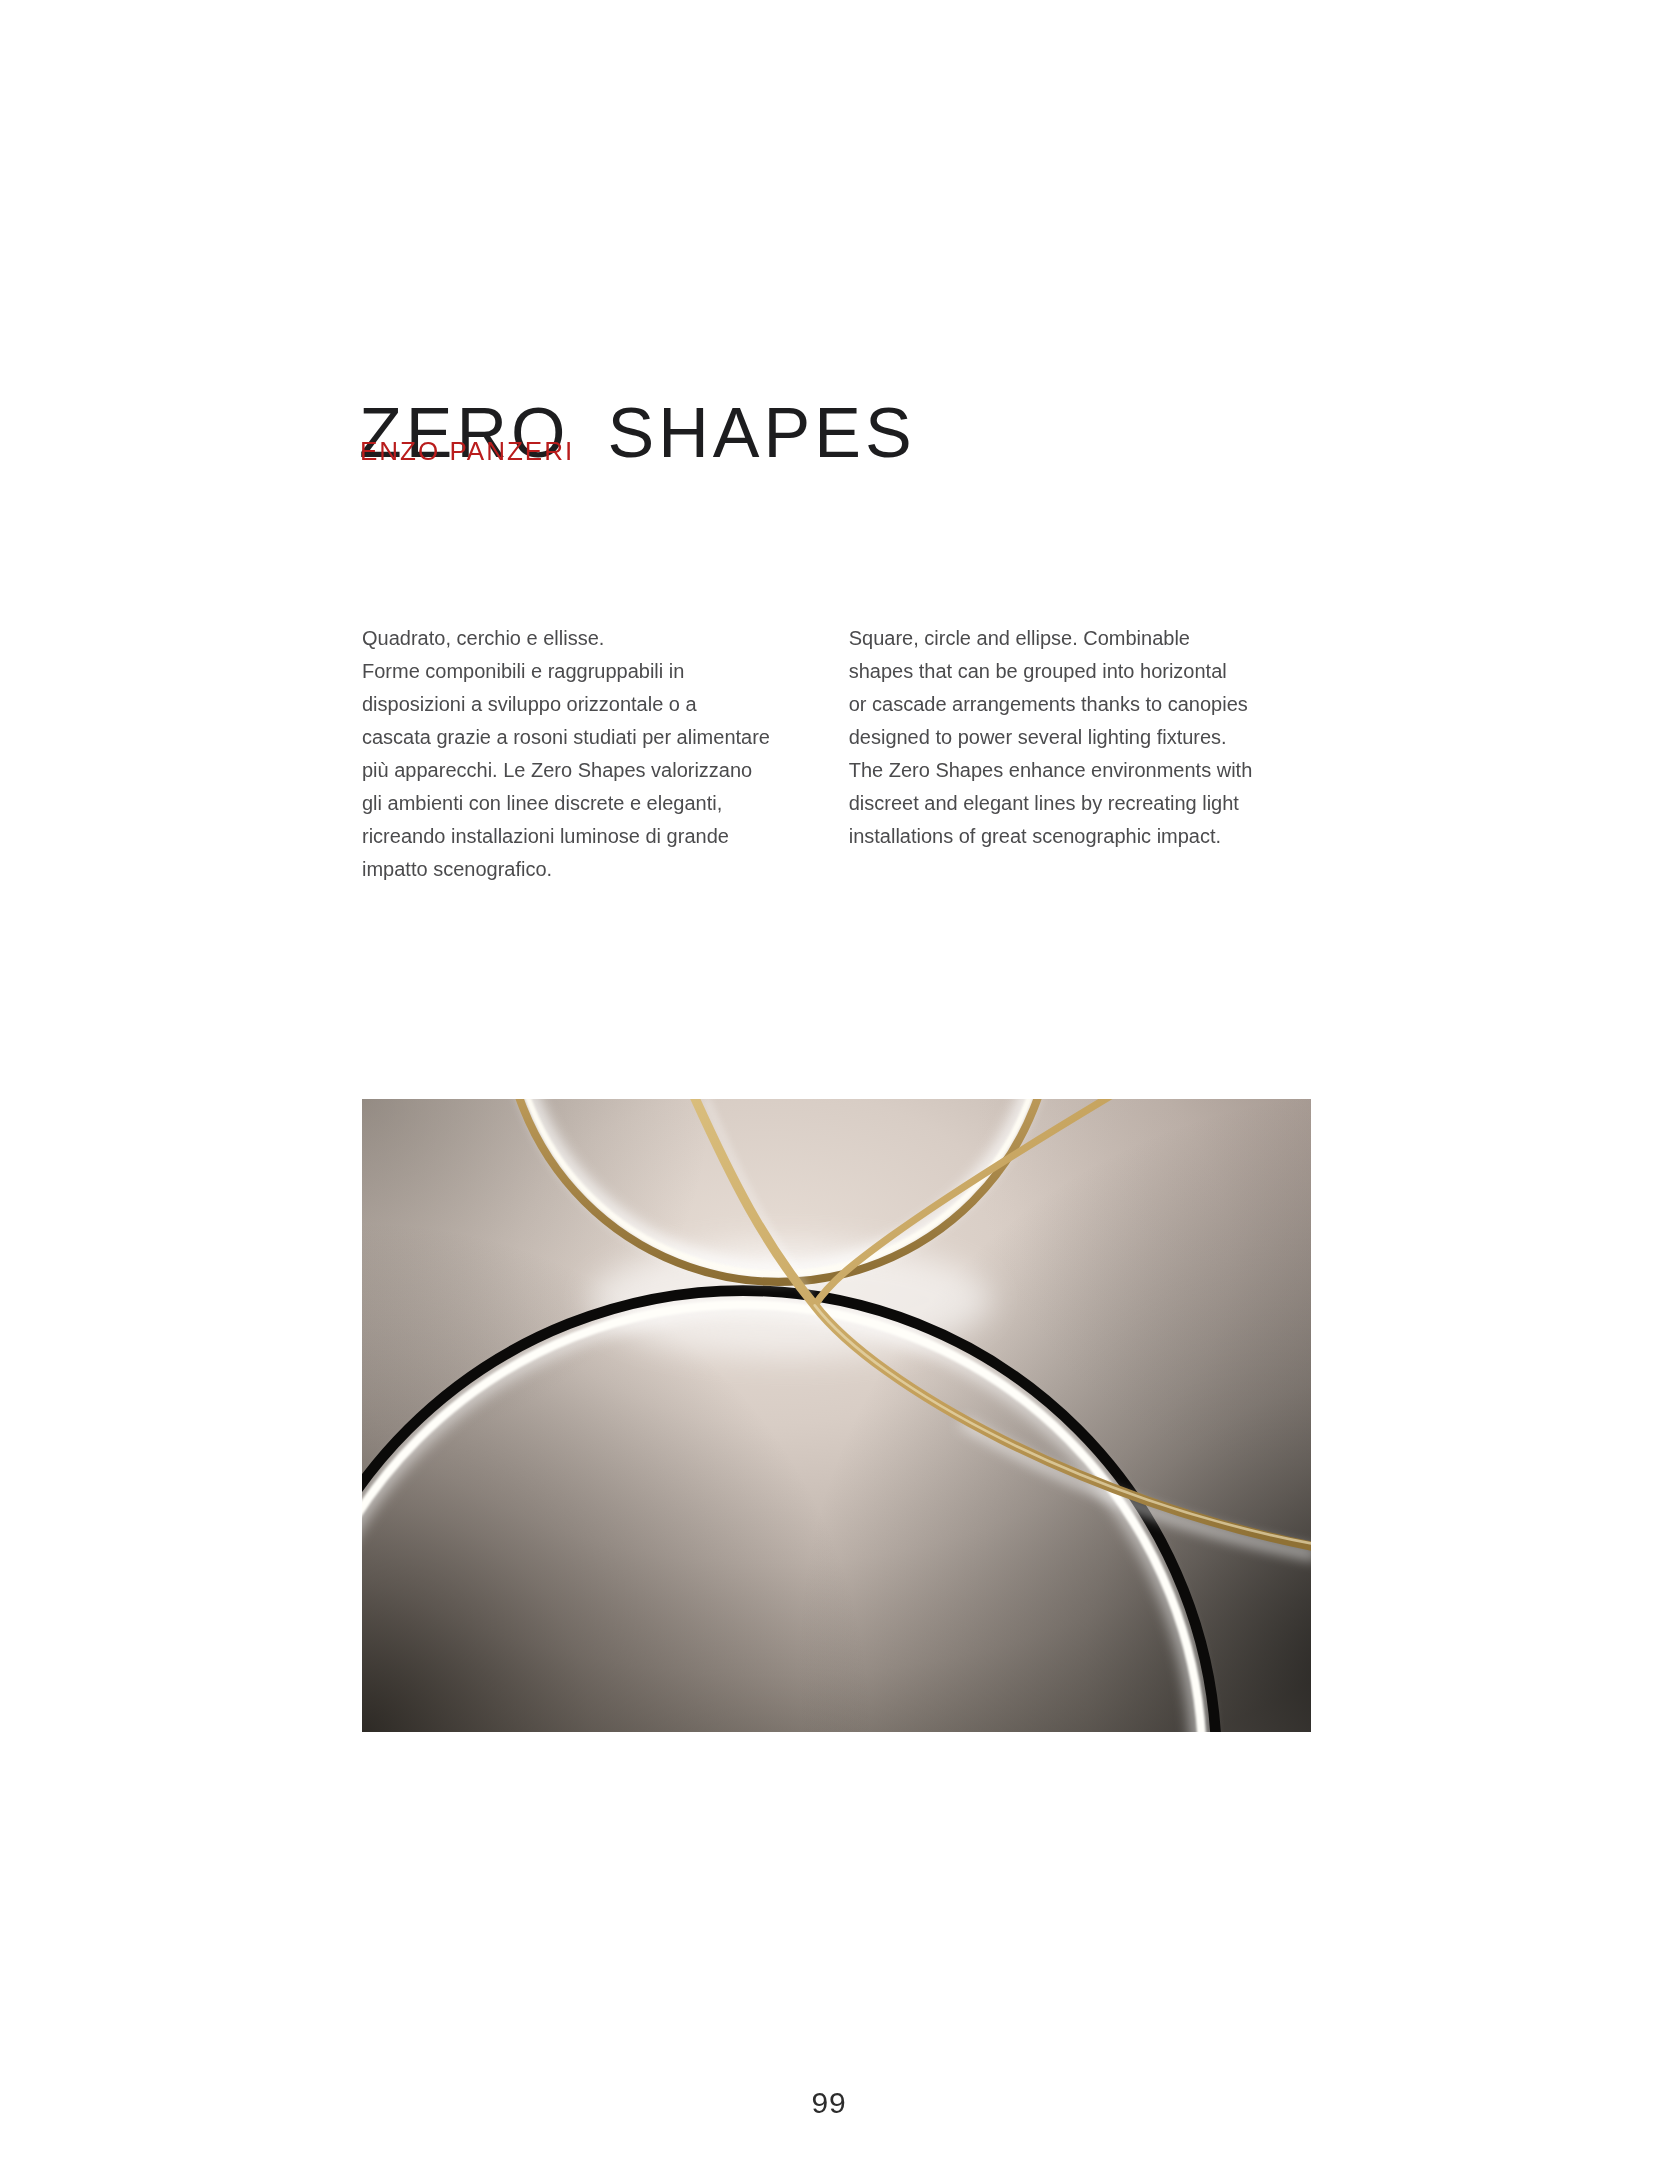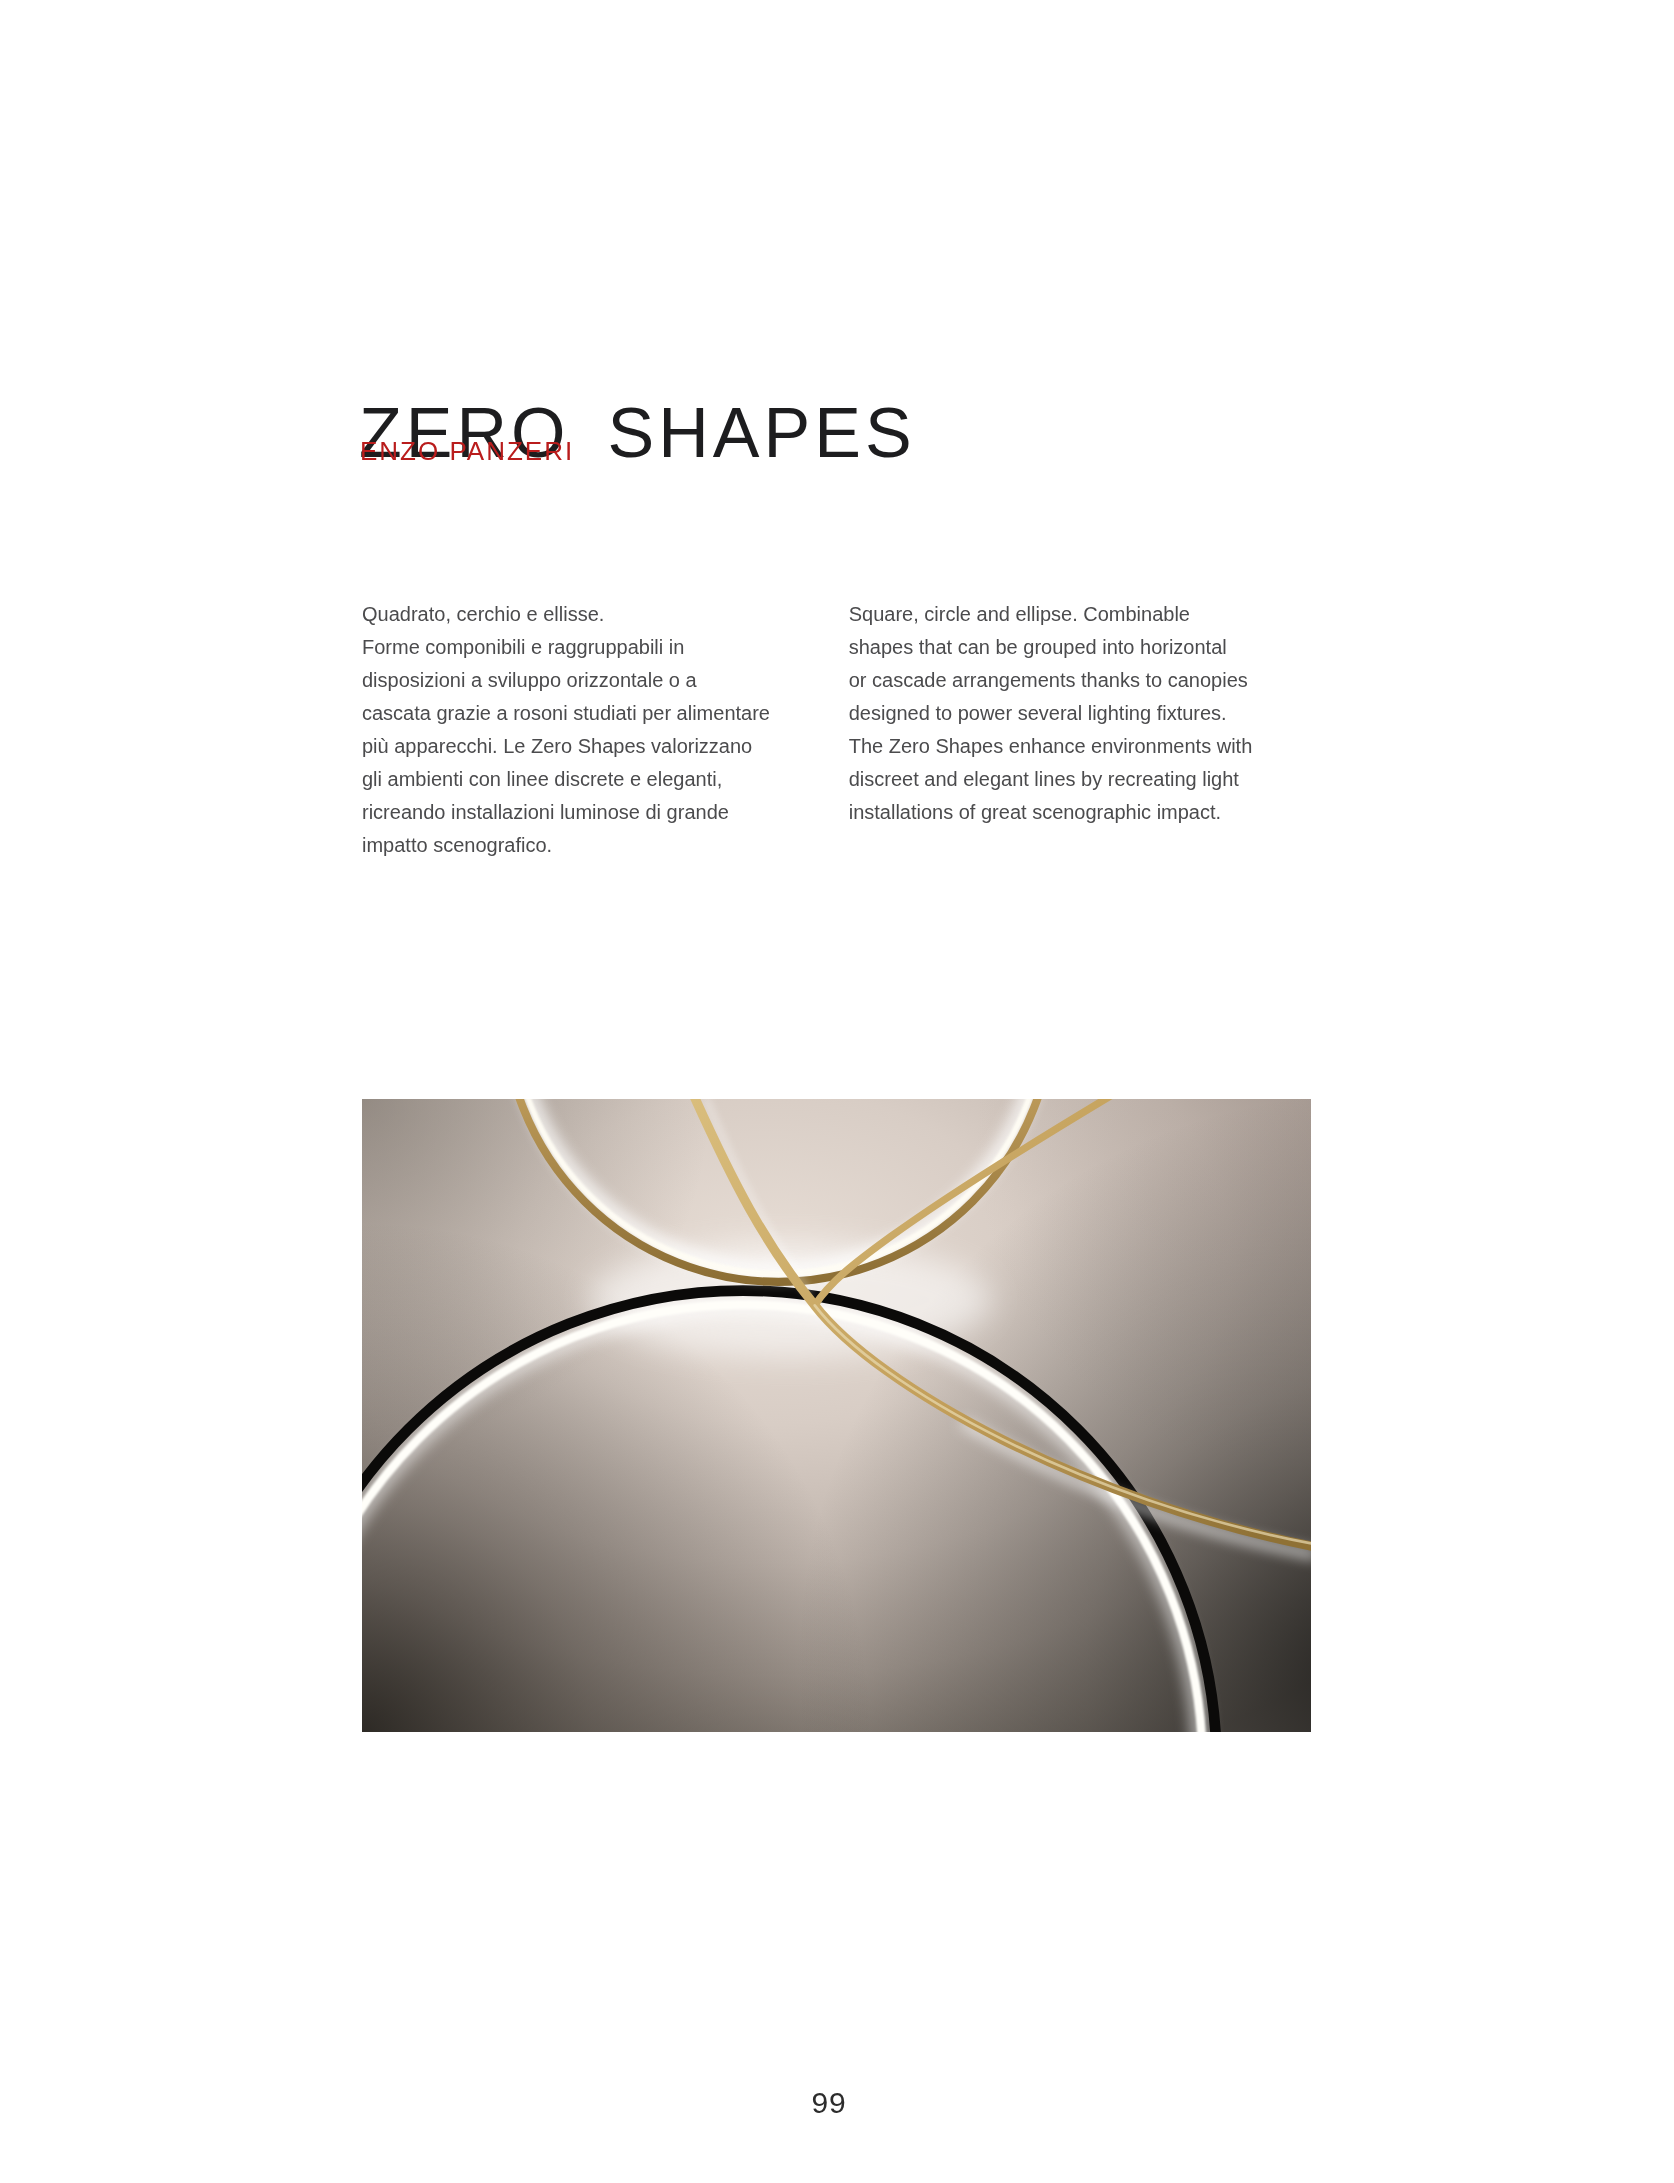--- a/index.html
+++ b/index.html
@@ -18,21 +18,21 @@
     font-size:70px; line-height:76px; font-weight:400;
     letter-spacing:4px; word-spacing:14.7px;
     color:var(--text-dark); white-space:nowrap;
   }
   .designer{
     position:absolute; left:360px; top:442px;
     font-size:26px; line-height:19.4px; font-weight:400;
     letter-spacing:2px; color:#b91c1c; white-space:nowrap;
   }
   .cols{
-    position:absolute; left:362px; top:598px;
+    position:absolute; left:362px; top:622px;
     display:flex; gap:2.7px;
   }
   .col{
     margin:0; font-size:20px; line-height:33px; font-weight:400;
     color:var(--text-gray); white-space:pre-line;
   }
   .col.it{width:484px;}
   .col.en{width:462px;}
   .photo{
     position:absolute; left:362px; top:1099px; width:949px; height:633px;

